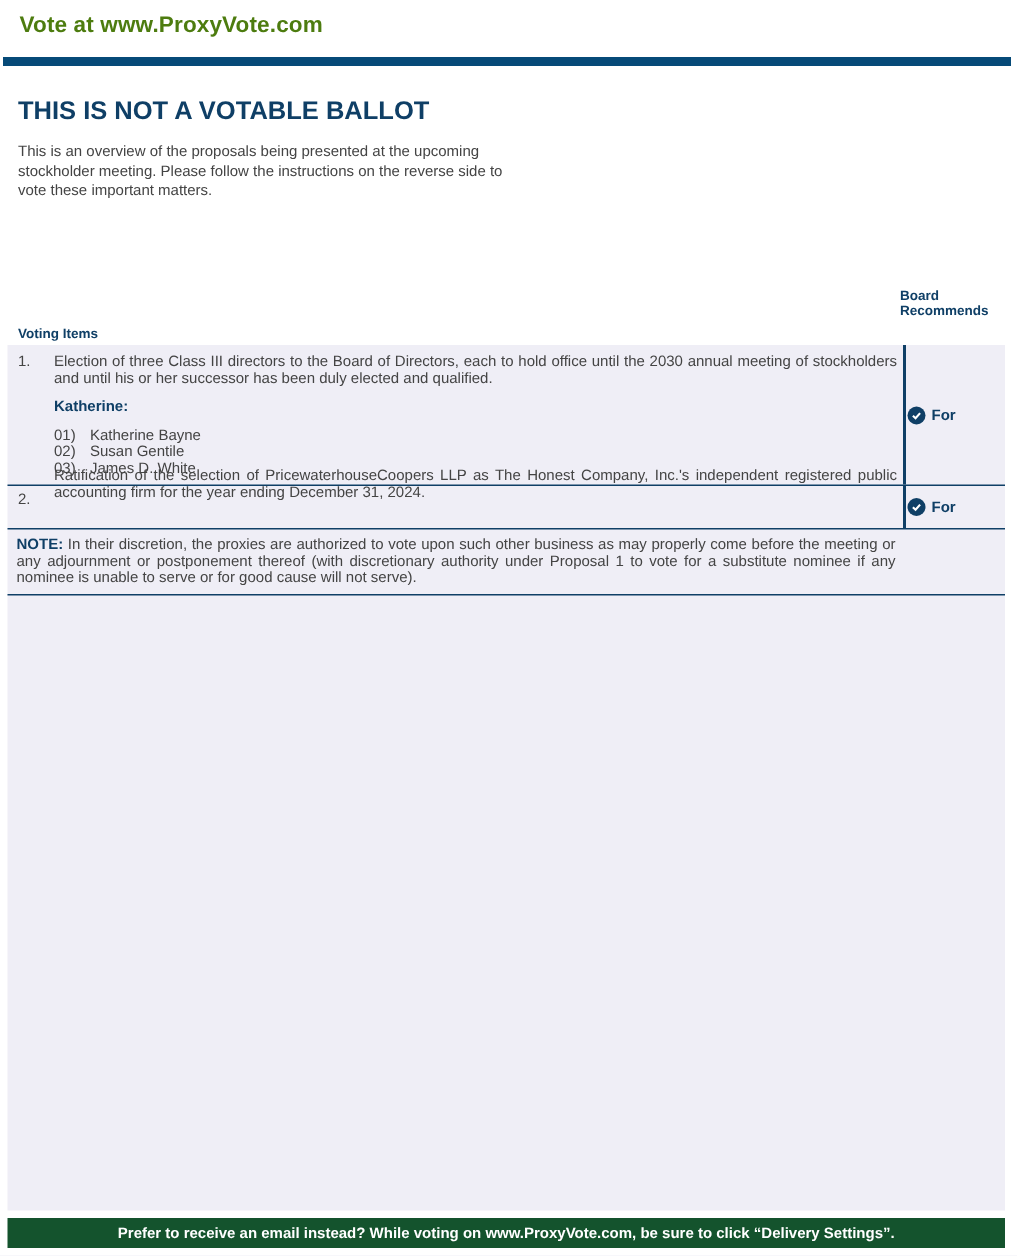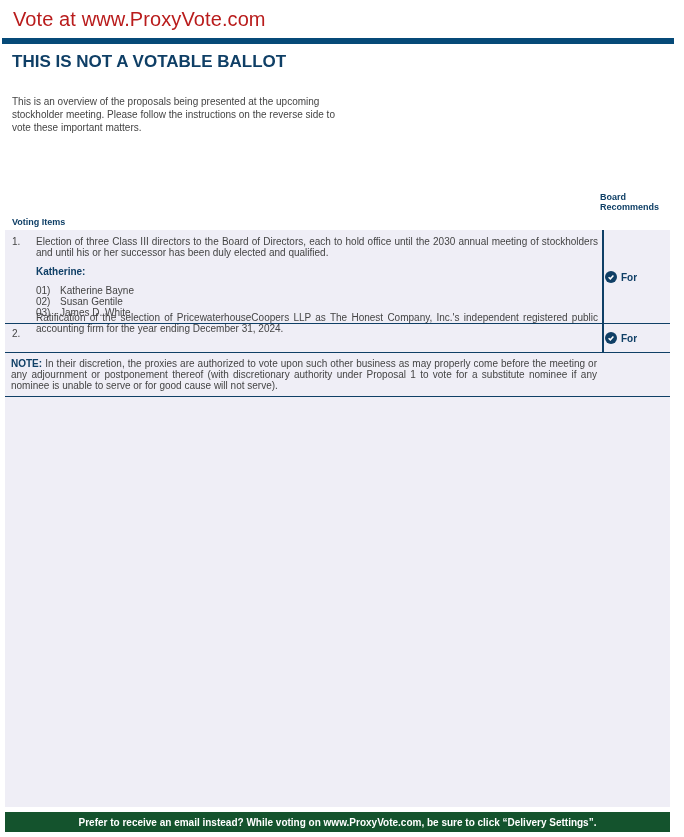--- a/index.html
+++ b/index.html
@@ -2,27 +2,27 @@
 <html><head>
   <meta charset="utf-8">
   <style>
     html, body { margin: 0; padding: 0; }
     body {
       width: 684px; height: 837px; background: #ffffff; position: relative;
       font-family: "Liberation Sans", sans-serif; color: #3a3a3a; overflow: hidden;
     }
     .header-title {
       position: absolute; left: 13px; top: 8px;
-      font-size: 20px; font-weight: normal; color: #b91c1c; letter-spacing: 0.1px;
+      font-size: 15px; font-weight: bold; color: #4d7c0f; letter-spacing: 0.1px;
     }
     .header-bar {
       position: absolute; left: 2px; top: 38px; width: 672px; height: 6px; background: #064a78;
     }
     .ballot-title {
-      position: absolute; left: 12px; top: 52px;
+      position: absolute; left: 12px; top: 64px;
       font-size: 17px; font-weight: bold; color: #0f3f66;
     }
     .intro {
       position: absolute; left: 12px; top: 95px; width: 330px;
       font-size: 10px; line-height: 13px; color: #444;
     }
     .col-head-items {
       position: absolute; left: 12px; top: 217px;
       font-size: 9px; font-weight: bold; color: #0f3f66;
     }

